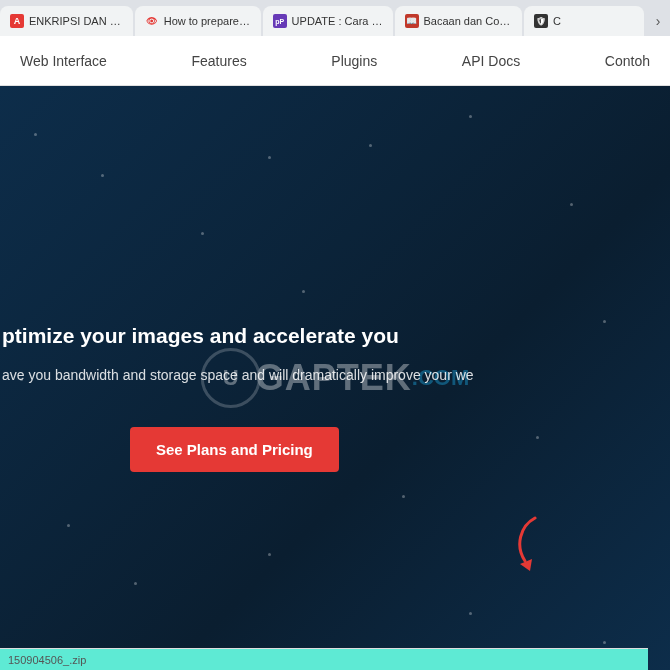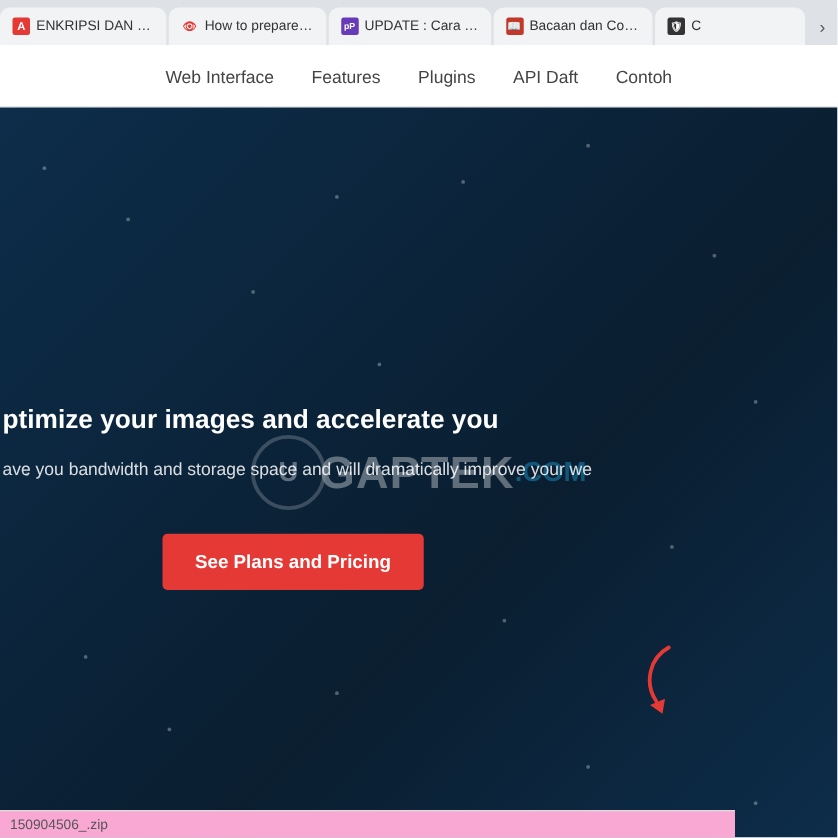--- a/index.html
+++ b/index.html
@@ -49,21 +49,21 @@
       display: flex; align-items: center; justify-content: center;
       width: 28px; background: #dee1e6; font-size: 14px; color: #555; cursor: pointer;
     }
 
     
     .nav-bar {
       height: 50px;
       background: #fff;
       display: flex;
       align-items: center;
-      justify-content: center;
+      justify-content: space-between;
       padding: 0 20px;
       border-bottom: 1px solid #e0e0e0;
       gap: 30px;
     }
     .nav-item {
       font-size: 14px;
       color: #444;
       cursor: pointer;
       white-space: nowrap;
     }
@@ -204,23 +204,23 @@
     .arrow-svg {
       width: 50px;
       height: 60px;
     }
 
     
     .file-bar {
       position: absolute;
       bottom: 0;
       left: 0;
-      width: 588px;
+      width: 648px;
       height: 22px;
-      background: #f9a8d4;
+      background: #5eead4;
       border-top: 1px solid #ddd;
       display: flex;
       align-items: center;
       padding: 0 8px;
       font-size: 11px;
       color: #555;
       z-index: 10;
     }
   </style>
 </head>
@@ -247,21 +247,21 @@
     <div class="tab-favicon dark-shield" style="font-size:8px;">🛡</div>
     <span class="tab-label">C</span>
   </div>
   <div class="tab-more">›</div>
 </div>
 
 <div class="nav-bar">
   <span class="nav-item">Web Interface</span>
   <span class="nav-item">Features</span>
   <span class="nav-item">Plugins</span>
-  <span class="nav-item">API Daft</span>
+  <span class="nav-item">API Docs</span>
   <span class="nav-item">Contoh</span>
 </div>
 
 <div class="hero">
 
   <div class="particle" style="top:8%; left:5%;"></div>
   <div class="particle" style="top:15%; left:15%;"></div>
   <div class="particle" style="top:25%; left:30%;"></div>
   <div class="particle" style="top:10%; left:55%;"></div>
   <div class="particle" style="top:5%; left:70%;"></div>

